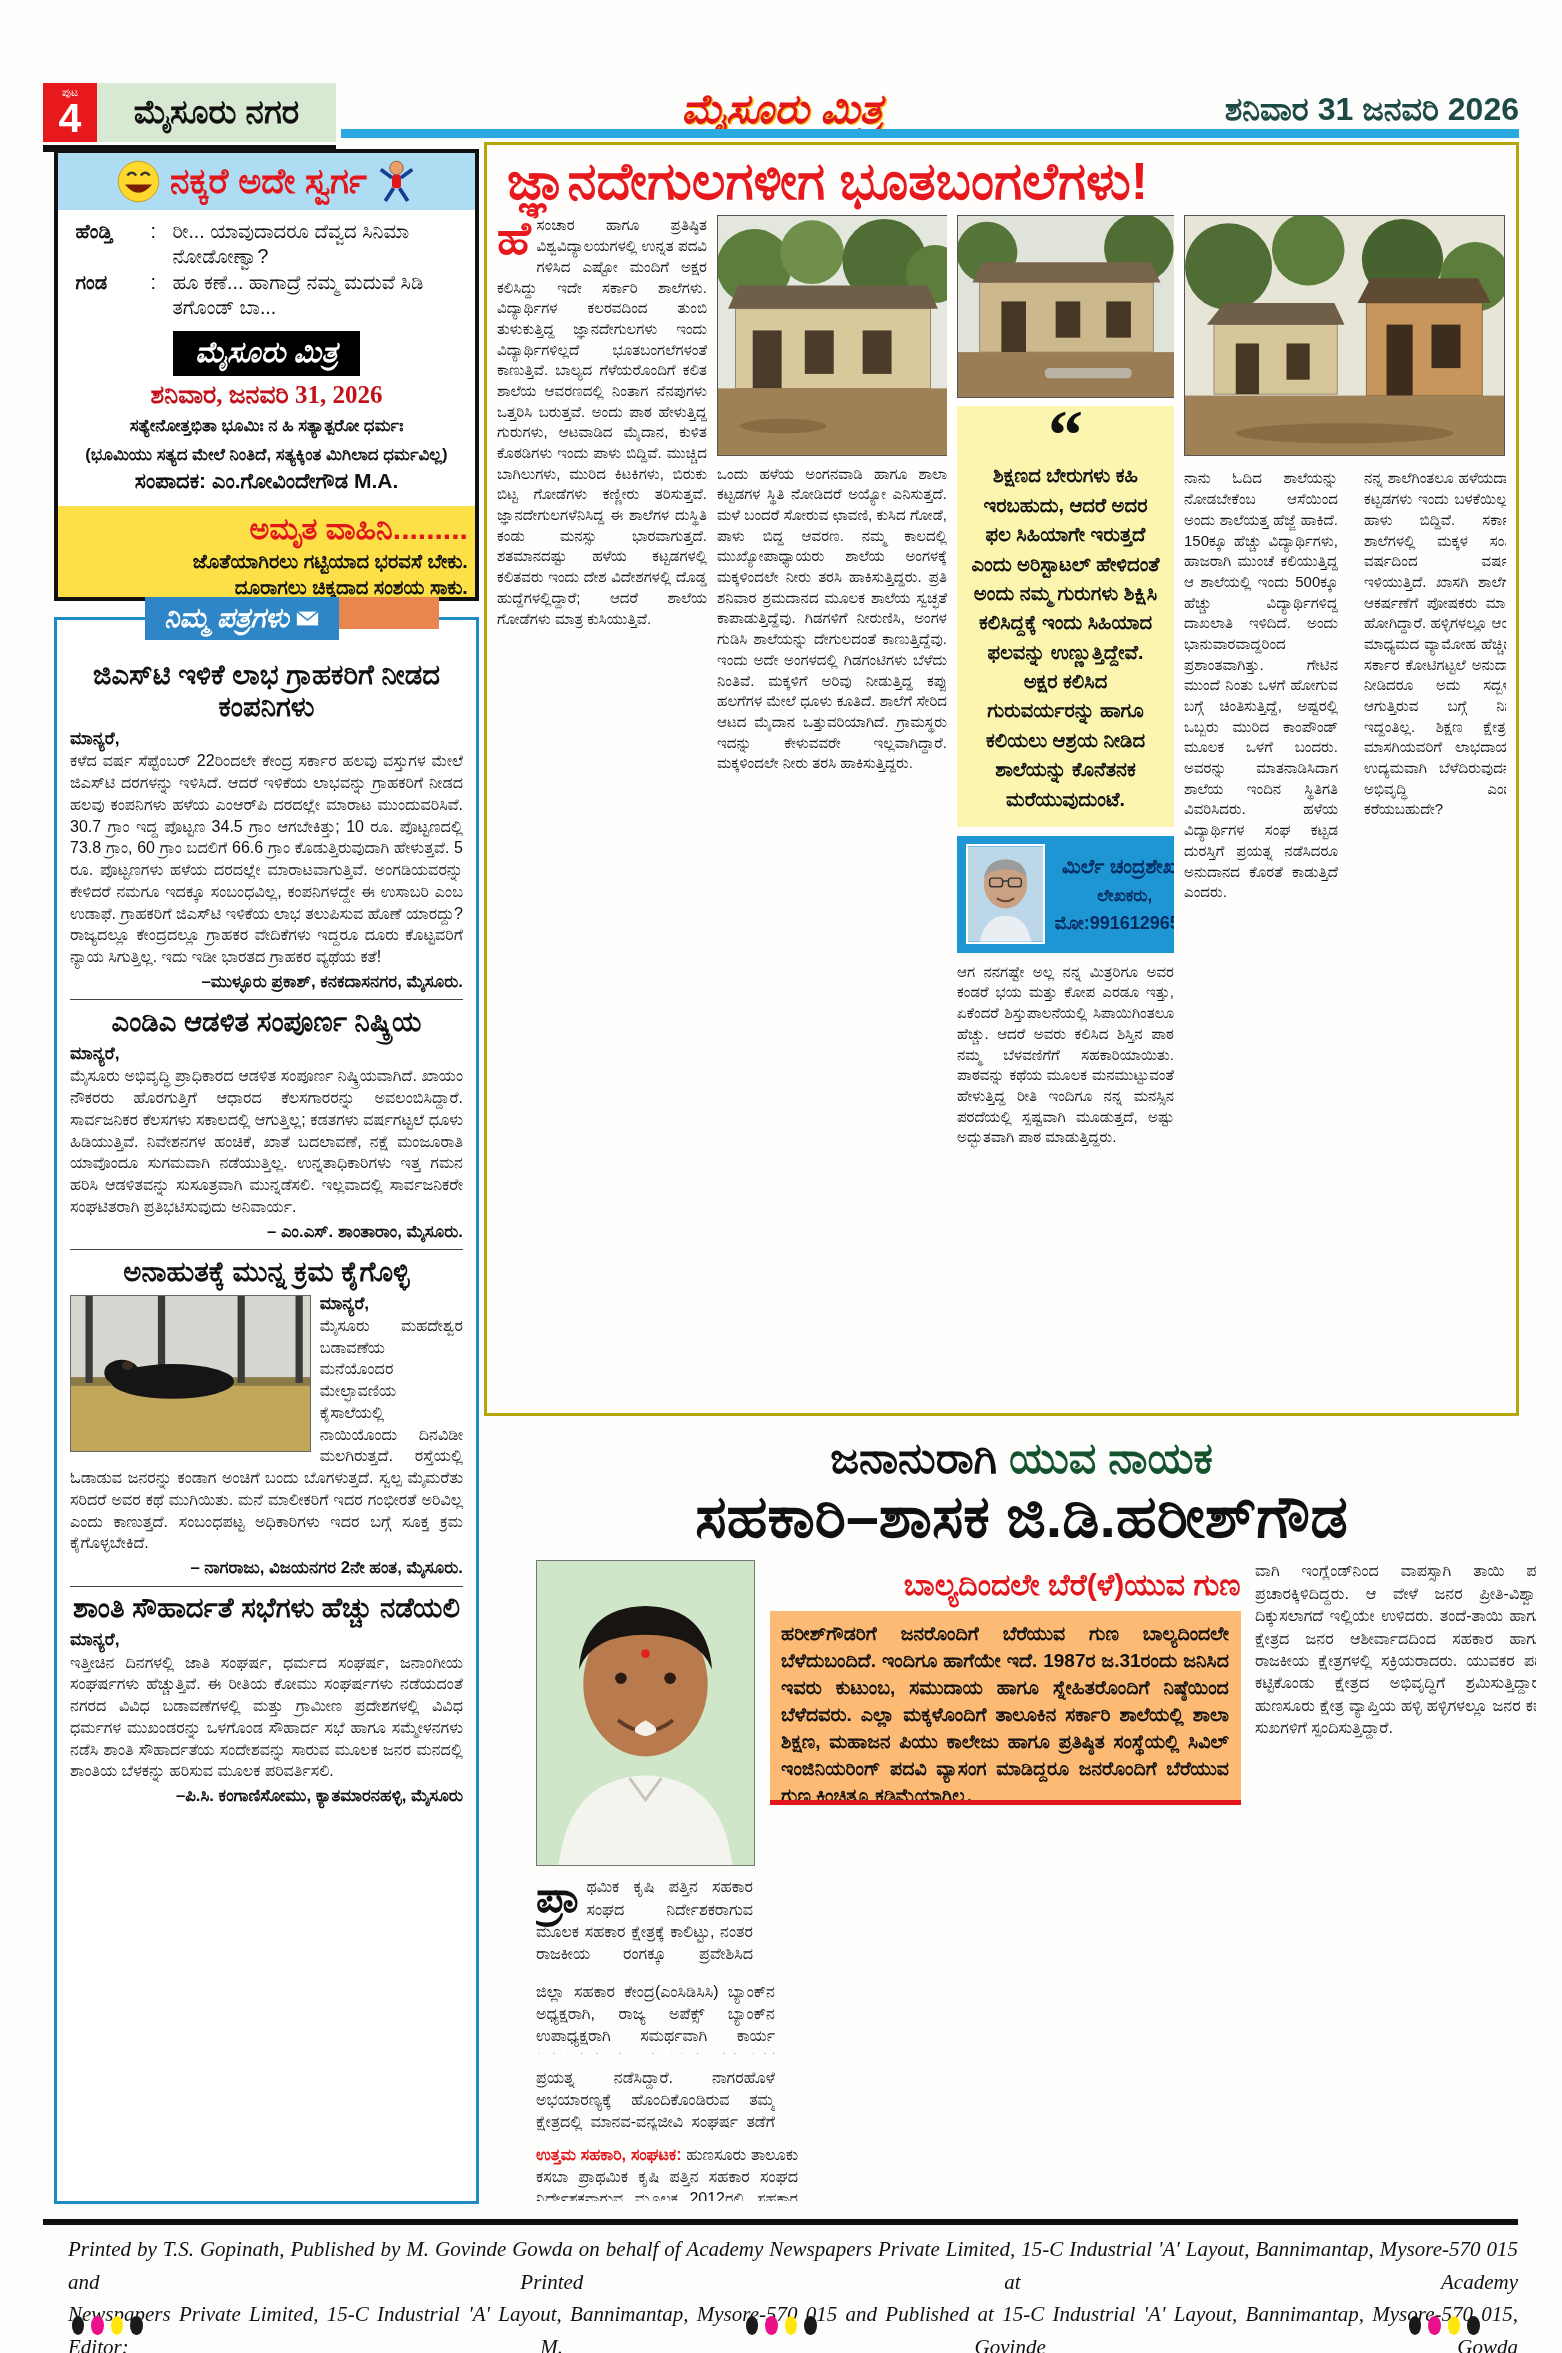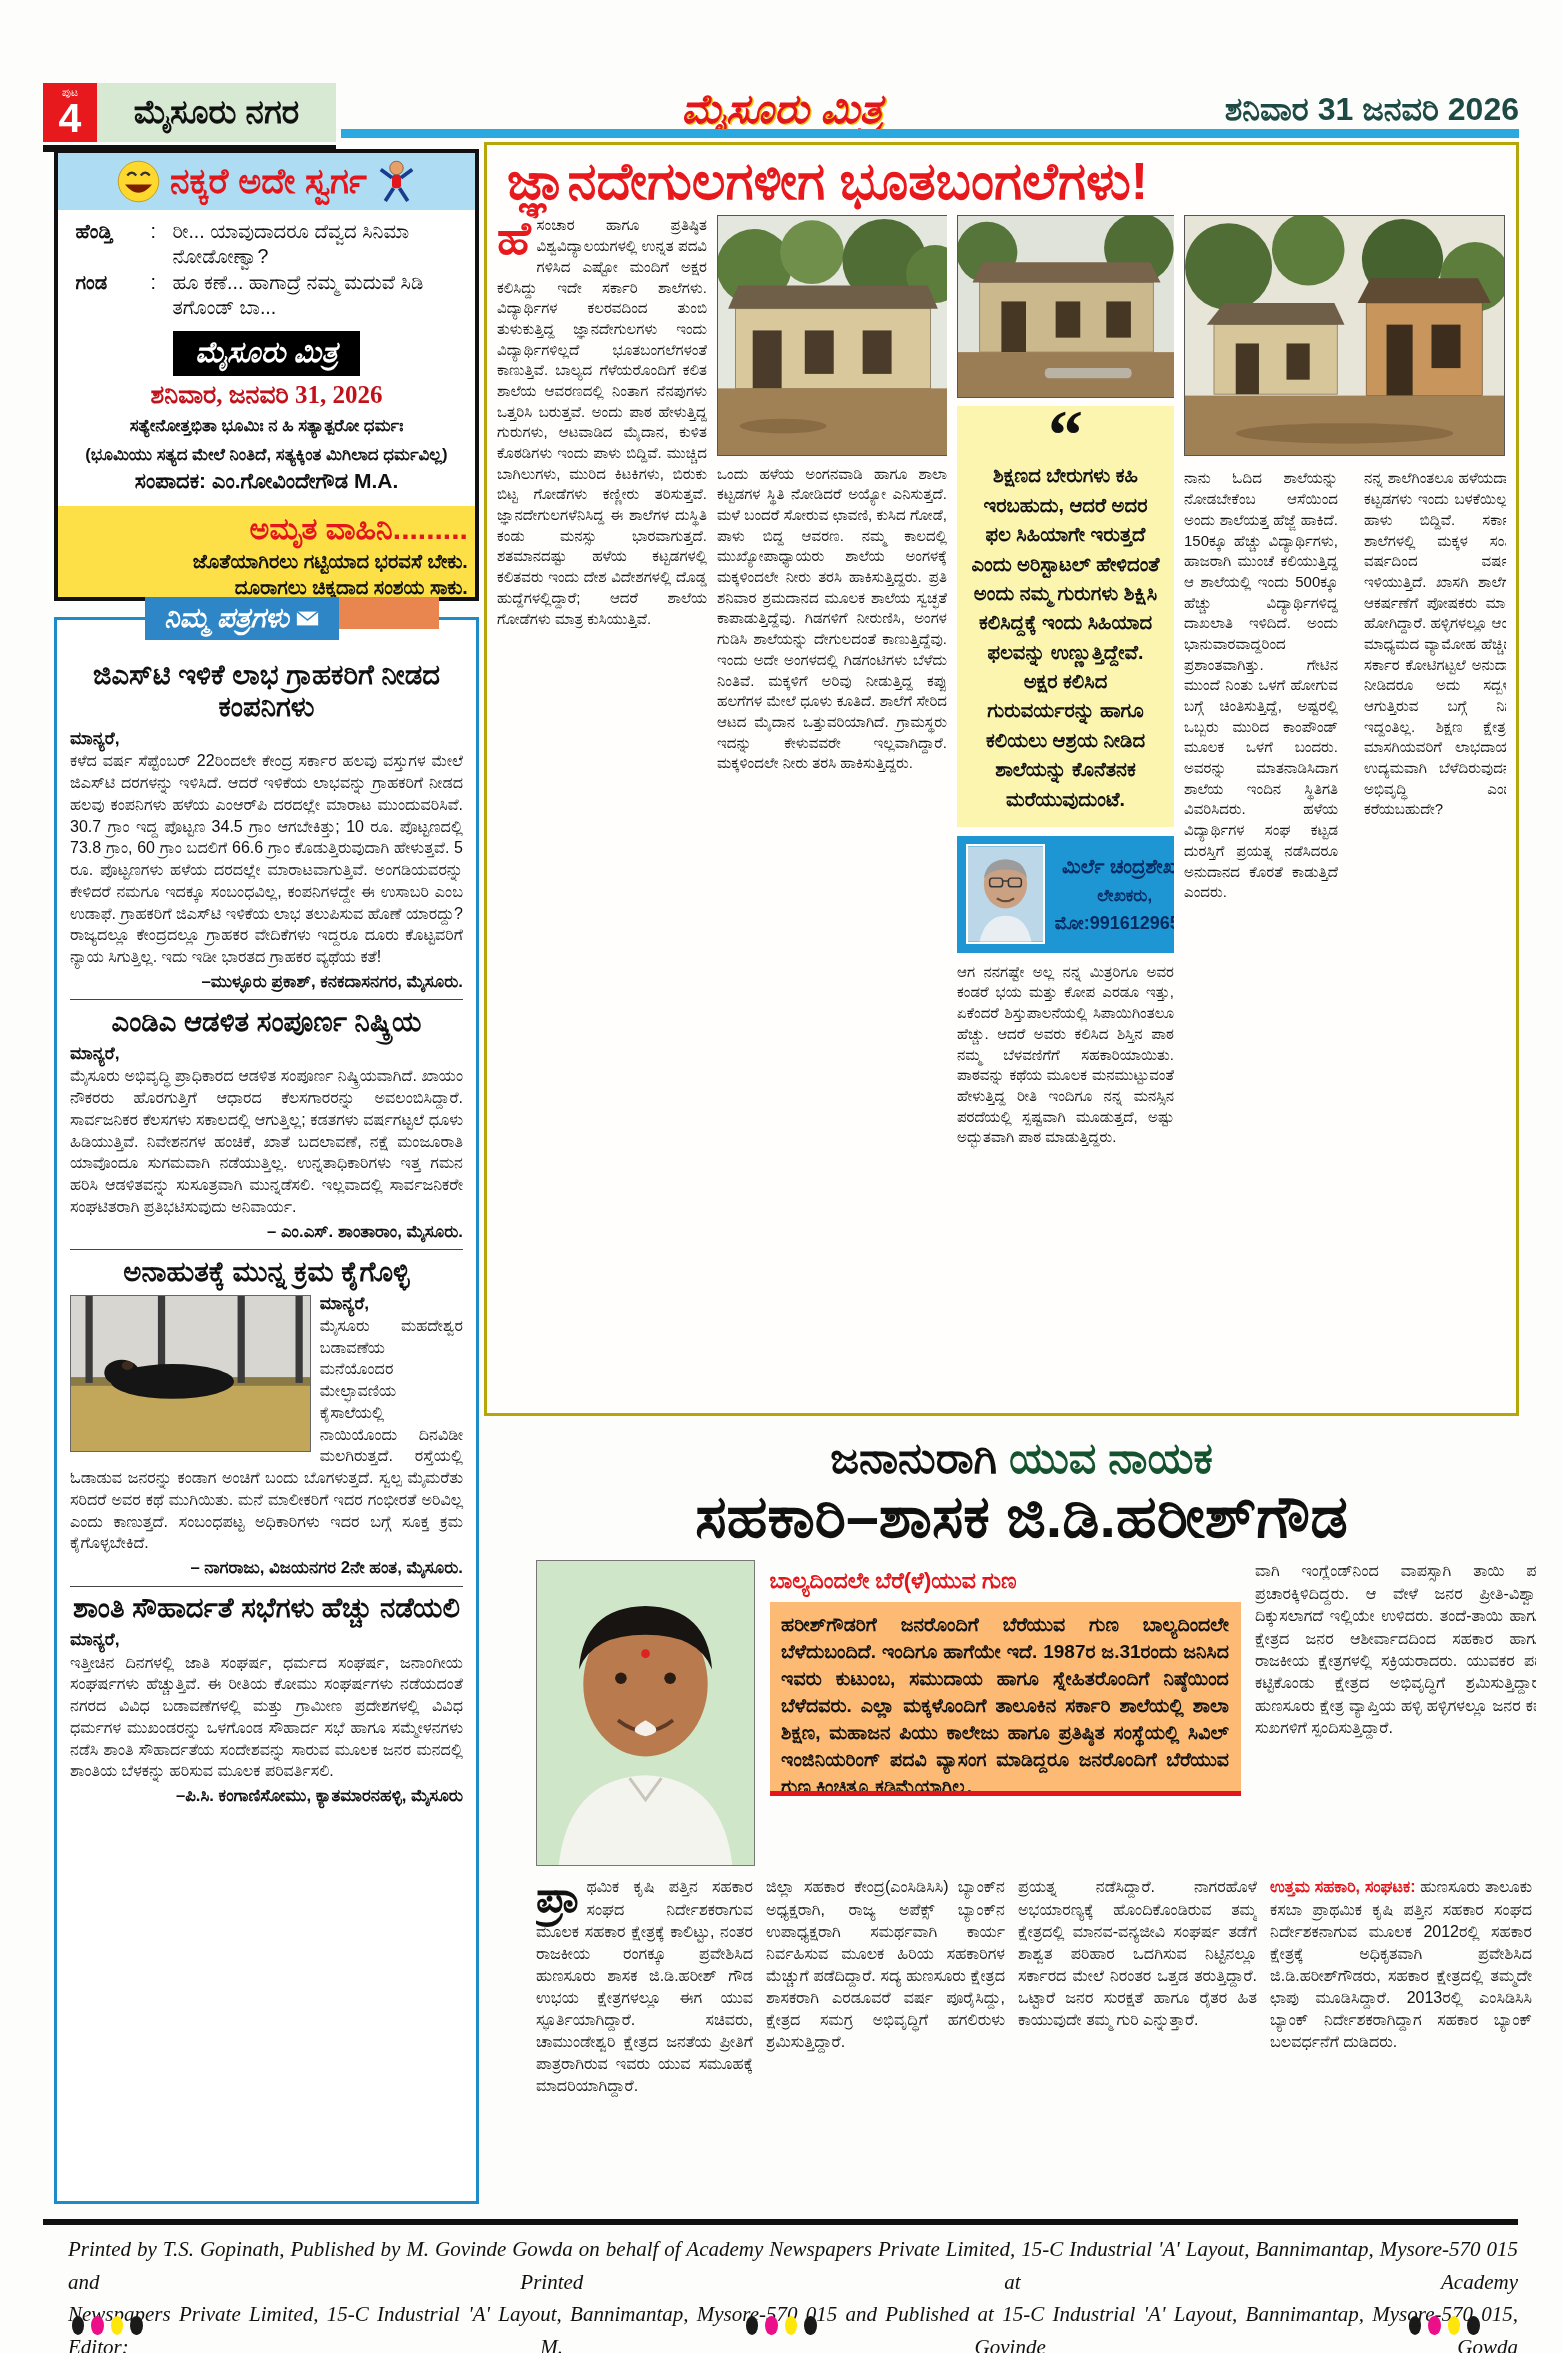--- a/index.html
+++ b/index.html
@@ -75,25 +75,25 @@
   .rsub{display:flex;gap:26px;margin-top:12px;}
   .rsub .sc{width:154px;flex:none;}
   
   .bart{left:507px;top:1436px;width:1029px;height:765px;overflow:hidden;}
   .kicker{text-align:center;font-size:43px;font-weight:bold;line-height:1.05;}
   .kicker .red{color:#14532d;}
   .bhead{text-align:center;font-size:59px;font-weight:bold;line-height:1.05;margin-top:5.8px;}
   .brow{display:flex;gap:14.5px;margin:11.6px 0 0 29px;}
   .bphoto{flex:none;border:0.7px solid #777;}
   .bmid{width:471px;flex:none;}
-  .bsub{color:#e3161b;font-size:22px;font-weight:bold;text-align:left;margin:7.2px 0 8.7px;}
+  .bsub{color:#e3161b;font-size:30px;font-weight:bold;text-align:right;margin:7.2px 0 8.7px;}
   .bintro{background:#fdba74;border-bottom:5px solid #e3161b;padding:10px 11.6px;
           font-size:19px;font-weight:bold;line-height:1.42;text-align:justify;height:194px;overflow:hidden;box-sizing:border-box;}
   .bright{width:290px;flex:none;font-size:16px;line-height:1.4;text-align:justify;overflow:hidden;height:290px;}
-  .bcols{display:flex;gap:13px;margin:10px 0 0 29px;height:341px;overflow:hidden;}
+  .bcols{display:flex;gap:13px;margin:10px 0 0 29px;height:341px;overflow:hidden;flex-direction:column;}
   .bcol{font-size:16px;line-height:1.38;text-align:justify;overflow:hidden;}
   .bc1{width:217px;}.bc2{width:239px;}.bc3{width:239px;}.bc4{width:262px;}
   .bdrop{float:left;font-size:43px;font-weight:bold;line-height:.85;padding:2.9px 5.8px 0 0;color:#111;}
   .inlinehead{color:#e3161b;font-weight:bold;}
   
   .frule{left:43px;top:2219px;width:1475px;height:5.8px;background:#111;}
   .ftext{left:43px;top:2233px;width:1475px;font-family:"Liberation Serif",serif;font-style:italic;
          font-size:21px;line-height:1.55;}
   .ftext div{text-align:justify;text-align-last:justify;margin-left:25px;}
   .dots{top:2316px;display:flex;gap:7.2px;}

